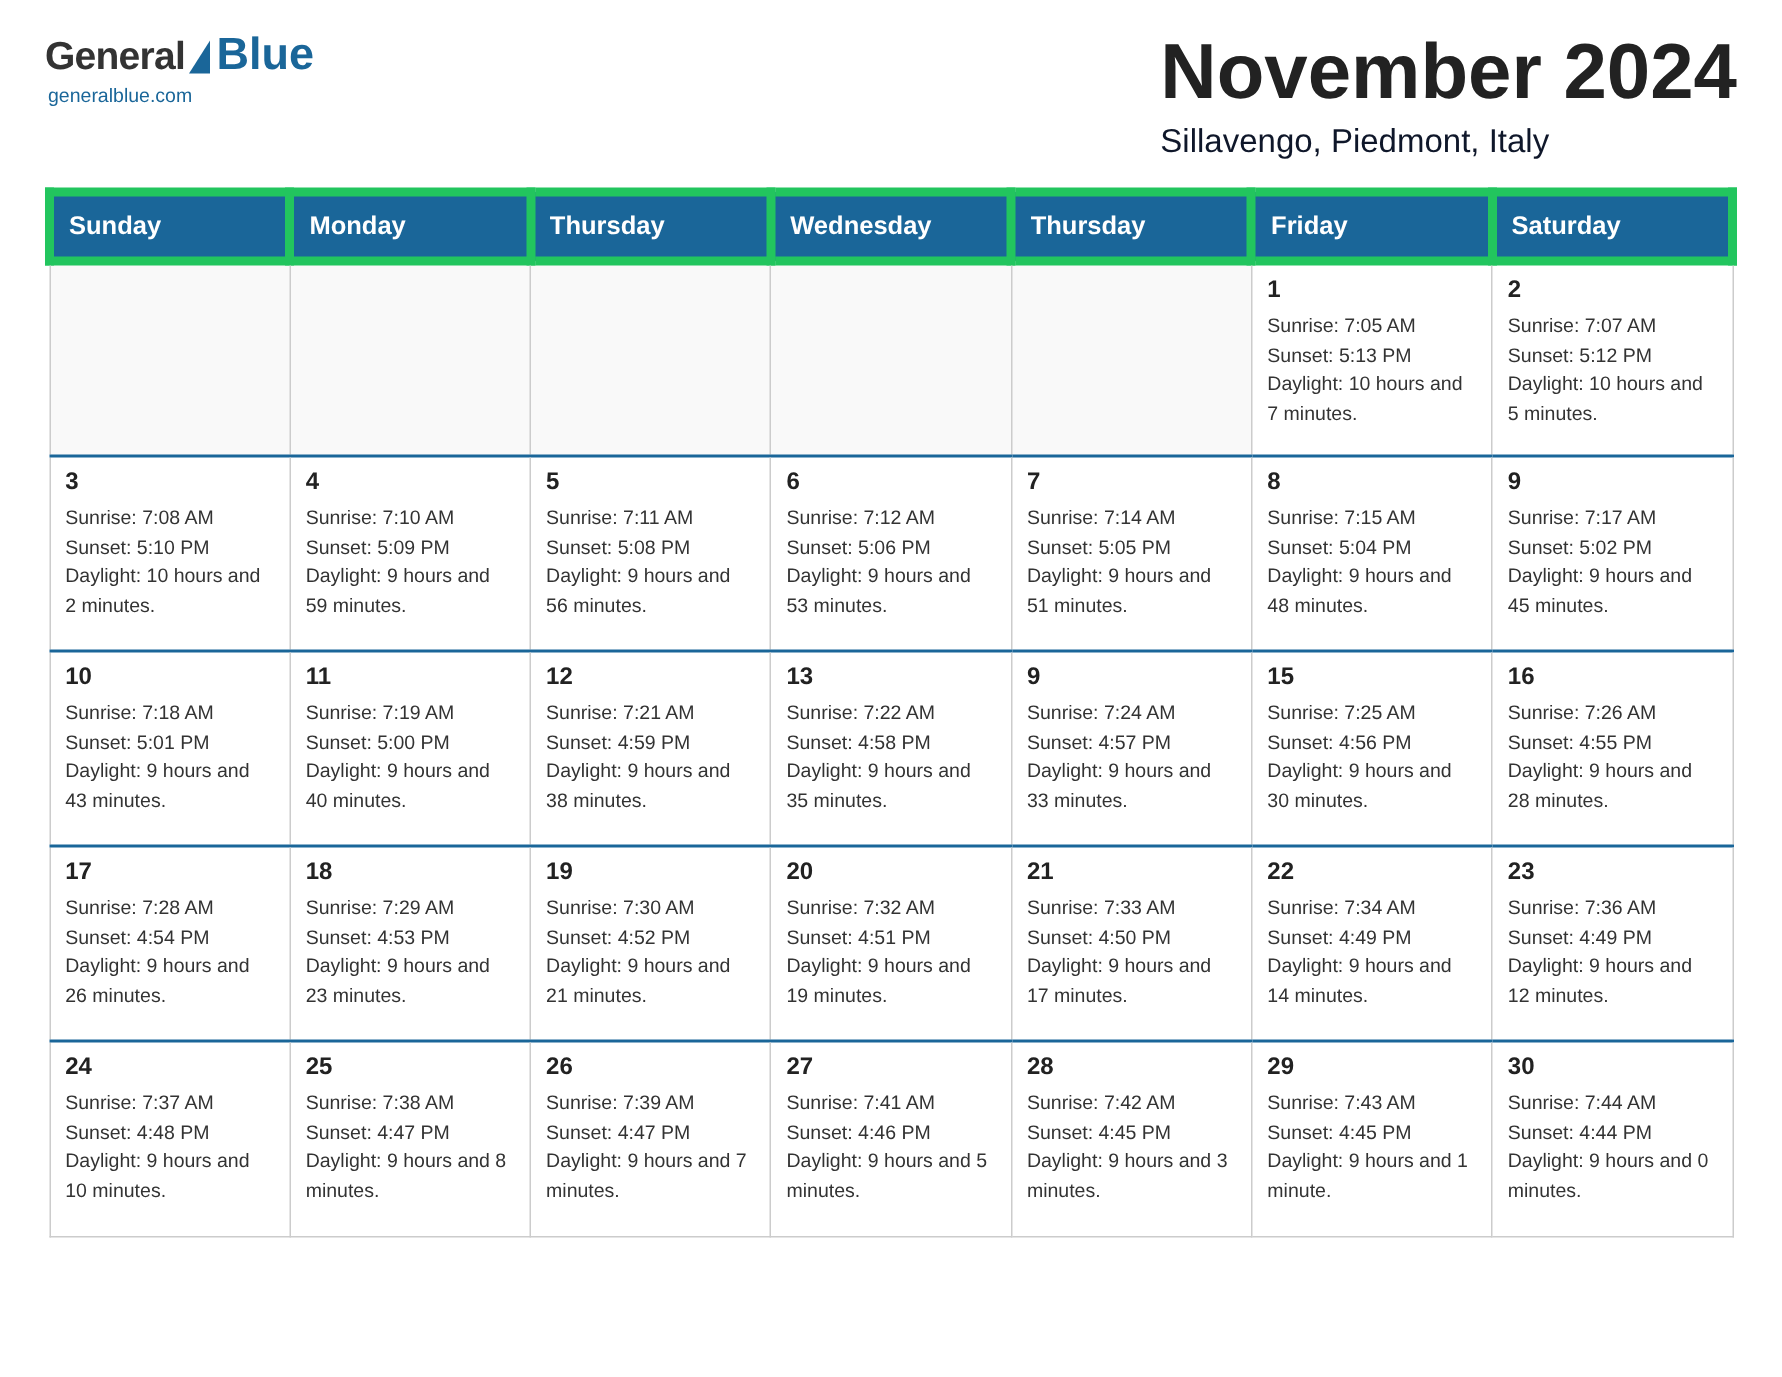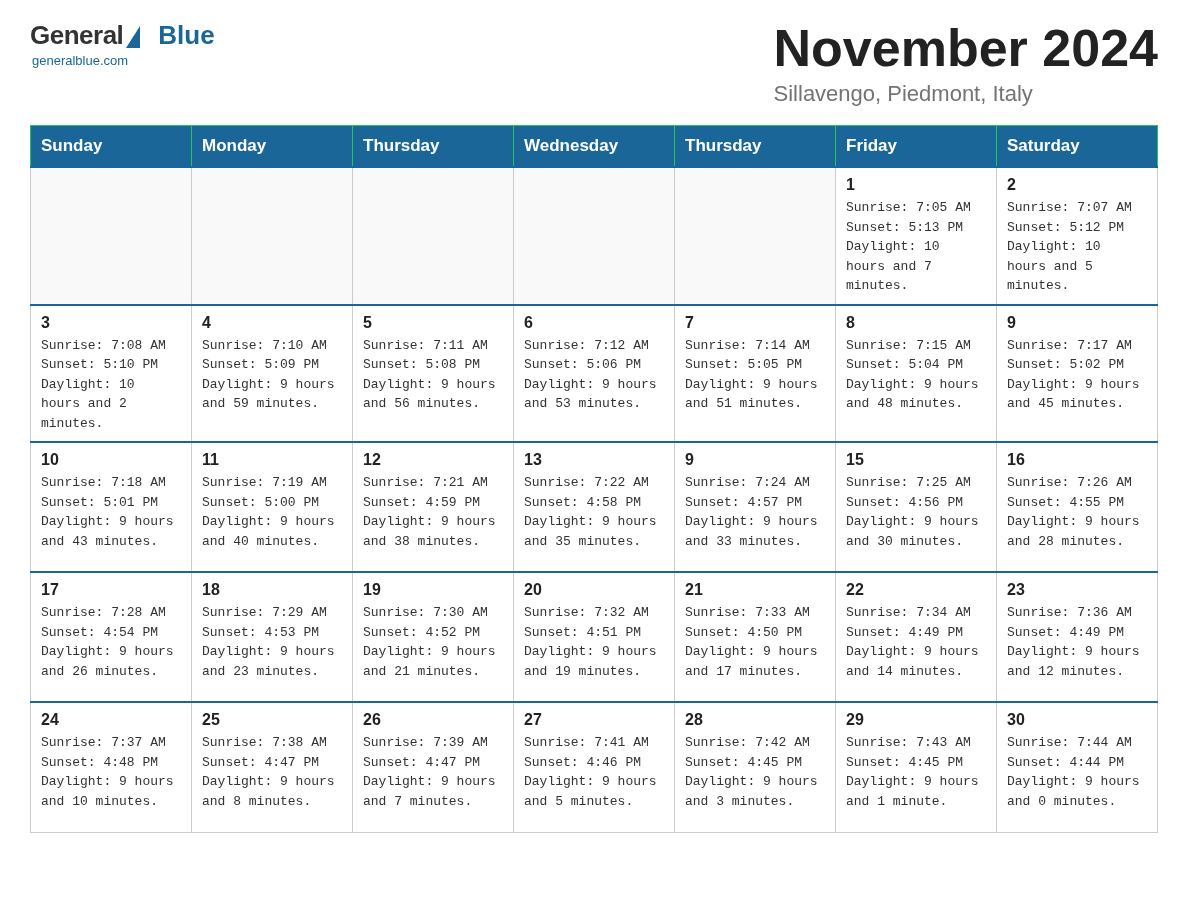--- a/index.html
+++ b/index.html
@@ -36,59 +36,59 @@
     .logo-triangle {
       width: 0;
       height: 0;
       border-left: 14px solid transparent;
       border-right: 0px solid transparent;
       border-bottom: 22px solid #1a6699;
       margin-left: 3px;
       margin-top: 2px;
     }
     .logo-blue {
-      font-size: 26px;
+      font-size: 30px;
       font-weight: bold;
       color: #1a6699;
-      margin-left: 18px;
+      margin-left: 4px;
     }
     .logo-subtitle {
       font-size: 13px;
       color: #1a6699;
       margin-top: 2px;
       margin-left: 2px;
     }
     .title-block {
       text-align: left;
     }
     .title-block h1 {
       font-size: 52px;
       font-weight: bold;
       color: #222;
       line-height: 1.1;
     }
     .title-block h2 {
       font-size: 22px;
       font-weight: normal;
-      color: #737373;
+      color: #0f172a;
       margin-top: 4px;
     }
     .calendar {
       width: 100%;
       border-collapse: collapse;
       table-layout: fixed;
     }
     .calendar thead tr th {
       background-color: #1a6699;
       color: #ffffff;
       font-size: 17px;
       font-weight: bold;
       padding: 10px 10px;
       text-align: left;
-      border: 1px solid #22c55e;
+      border: 6px solid #22c55e;
     }
     .calendar tbody tr td {
       vertical-align: top;
       padding: 8px 10px;
       border: 1px solid #ccc;
       border-top: 2px solid #1a6699;
       font-size: 13px;
       color: #333;
       min-height: 110px;
       height: 130px;
@@ -97,21 +97,20 @@
       font-size: 16px;
       font-weight: bold;
       color: #222;
       display: block;
       margin-bottom: 4px;
     }
     .day-info {
       font-size: 13px;
       line-height: 1.5;
       color: #333;
-      font-family: Liberation Mono, monospace;
     }
     .empty-cell {
       background: #f9f9f9;
     }
     .calendar tbody tr:first-child td {
       border-top: 2px solid #1a6699;
     }
   </style>
 </head>
 <body>

